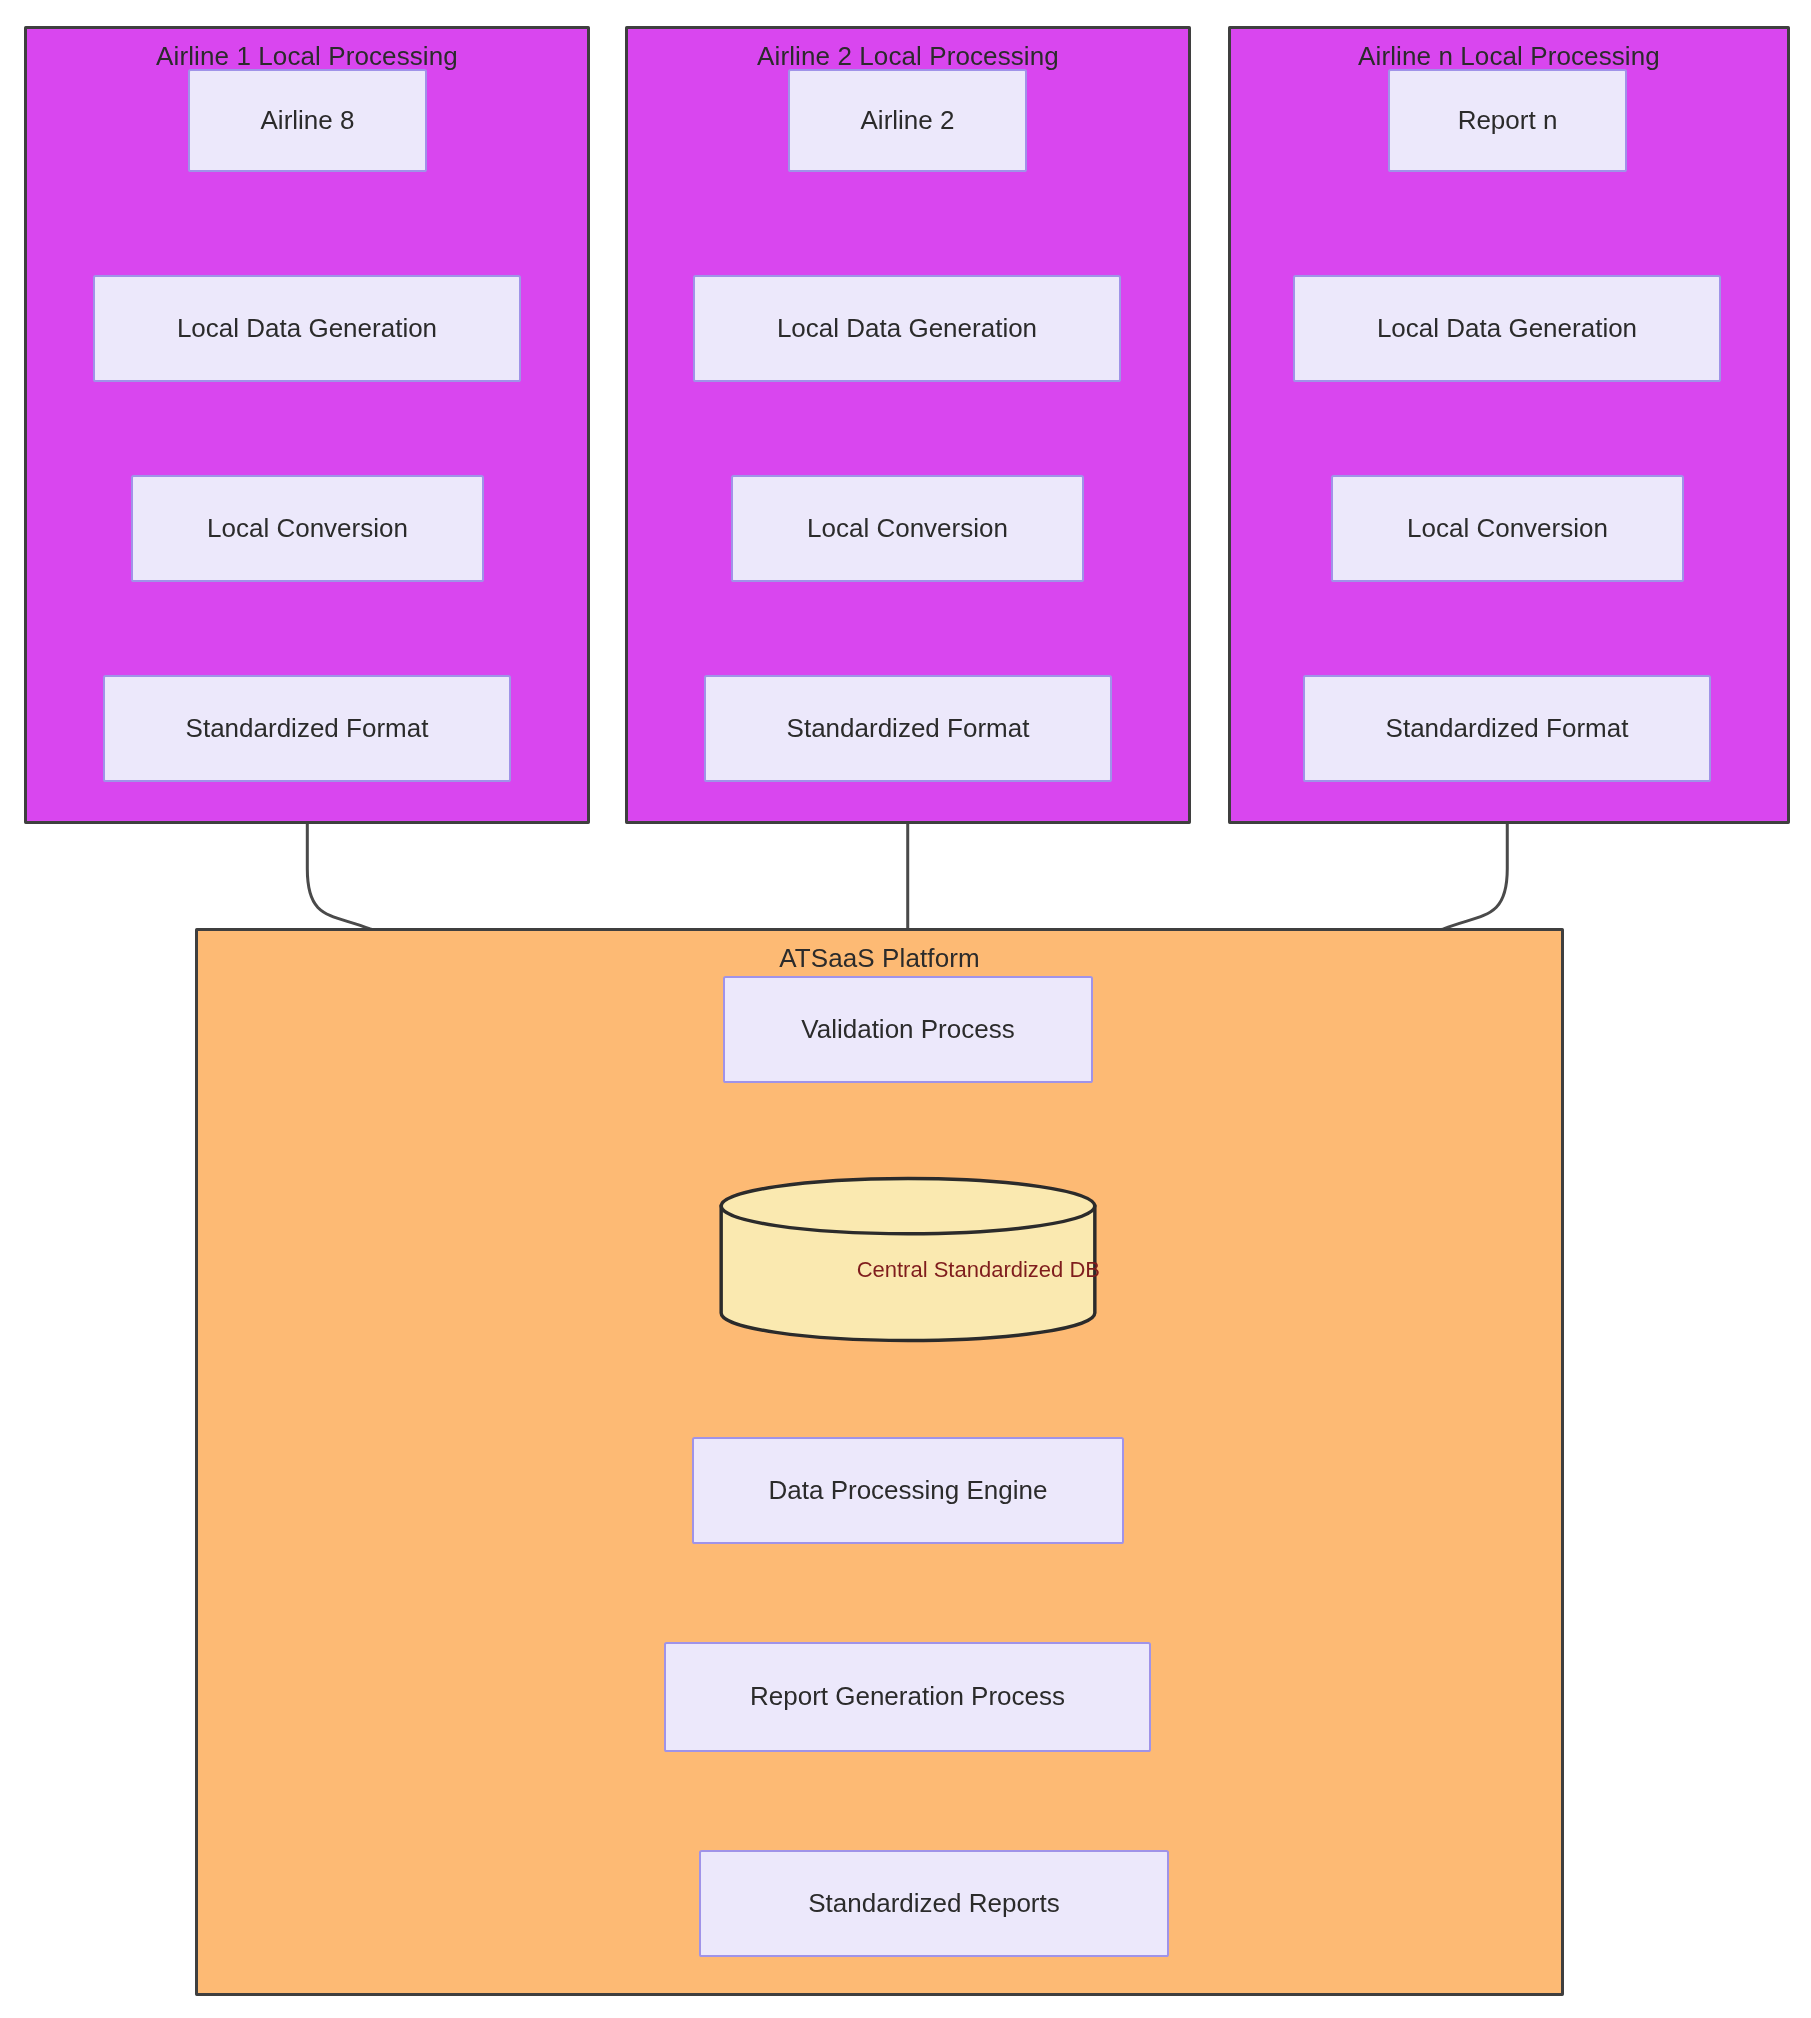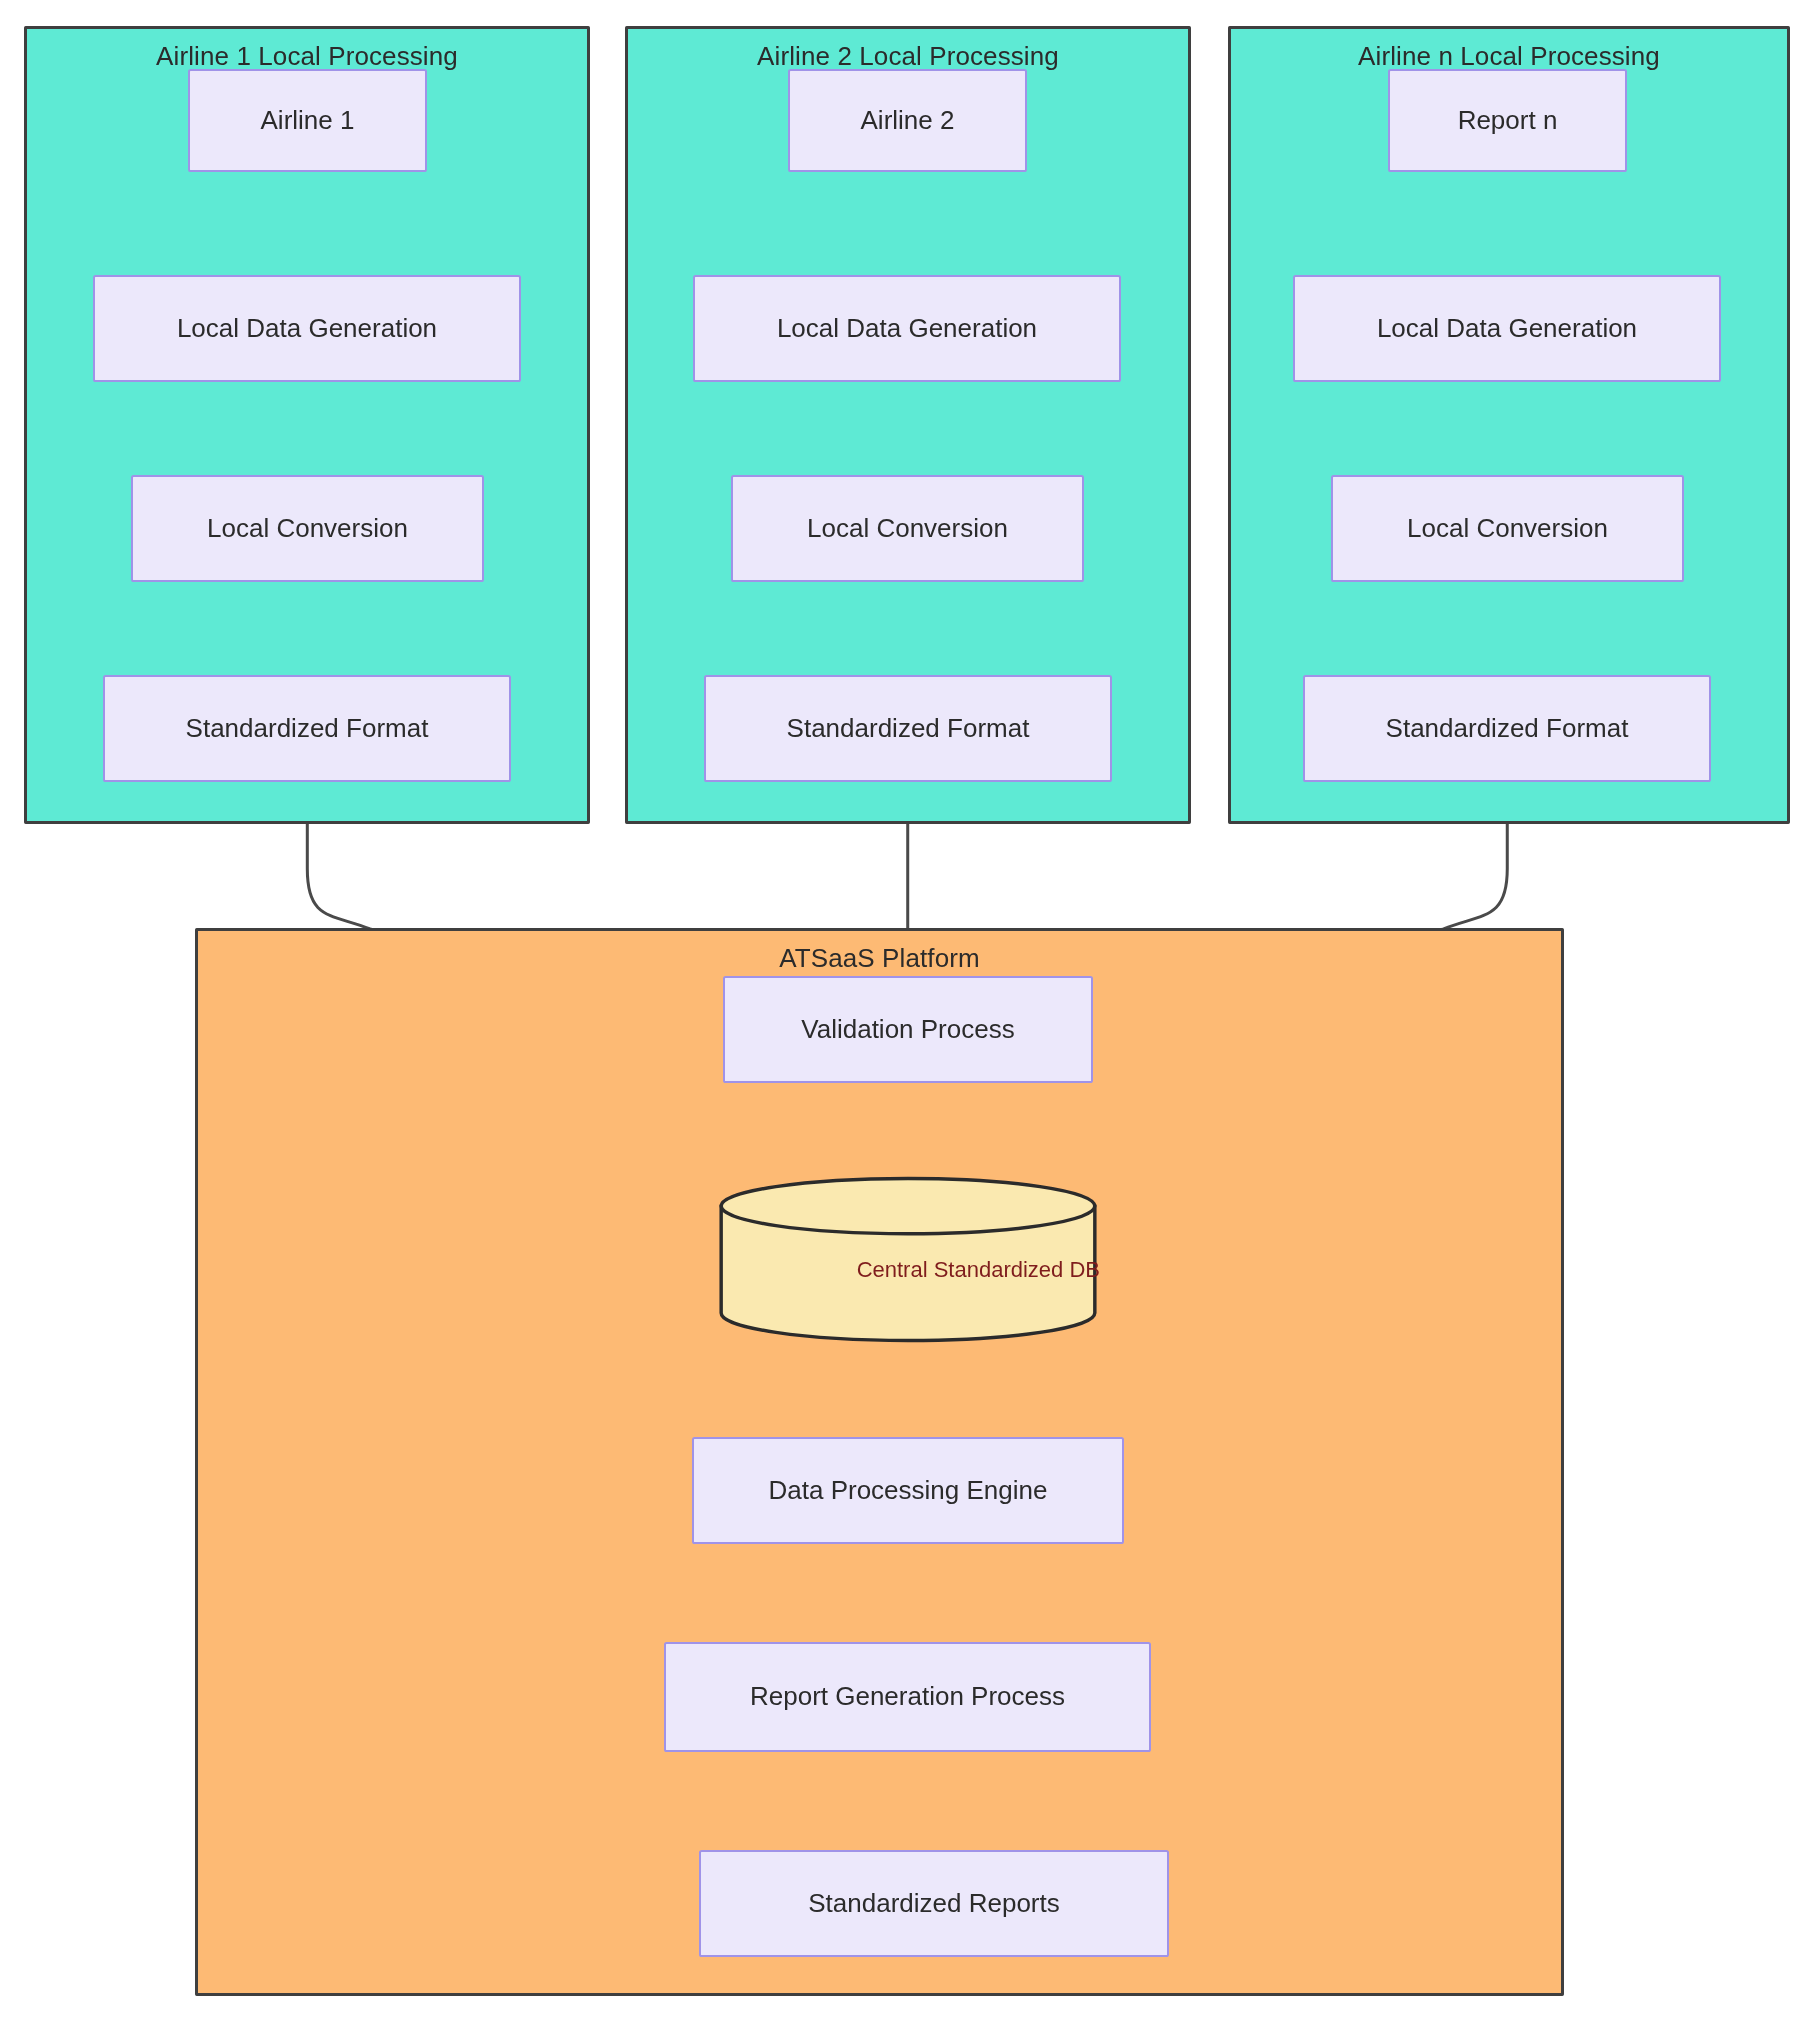--- a/index.html
+++ b/index.html
@@ -26,21 +26,21 @@
     pointer-events: none;
   }
   
   .subgraph {
     position: absolute;
     box-sizing: border-box;
     border: 3.4px solid #3f3f3f;
     border-radius: 1.7px;
   }
   .subgraph.green {
-    background: #5eead4;
+    background: #d946ef;
   }
   .subgraph.blue {
     background: #fdba74;
     padding-left: 40px;
   }
   .subgraph-title {
     position: absolute;
     left: 0;
     right: 0;
     text-align: center;
@@ -112,21 +112,21 @@
       <path d="M 1055 1258 L 1055 1366"></path>
       <path d="M 1055 1556 L 1055 1667"></path>
       <path d="M 1055 1794 L 1055 1905"></path>
       <path d="M 1055 2036 L 1055 2147"></path>
     </g>
   </svg>
 
   <div class="subgraph green" style="left:24px; top:26px; width:566px; height:798px;">
     <div class="subgraph-title" style="top:12px;">Airline 1 Local Processing</div>
   </div>
-  <div class="node" style="left:188px; top:69px; width:239px; height:103px;">Airline 1</div>
+  <div class="node" style="left:188px; top:69px; width:239px; height:103px;">Airline 8</div>
   <div class="node" style="left:93px; top:275px; width:428px; height:107px;">Local Data Generation</div>
   <div class="node" style="left:131px; top:475px; width:353px; height:107px;">Local Conversion</div>
   <div class="node" style="left:103px; top:675px; width:408px; height:107px;">Standardized Format</div>
 
   <div class="subgraph green" style="left:625px; top:26px; width:566px; height:798px;">
     <div class="subgraph-title" style="top:12px;">Airline 2 Local Processing</div>
   </div>
   <div class="node" style="left:788px; top:69px; width:239px; height:103px;">Airline 2</div>
   <div class="node" style="left:693px; top:275px; width:428px; height:107px;">Local Data Generation</div>
   <div class="node" style="left:731px; top:475px; width:353px; height:107px;">Local Conversion</div>

